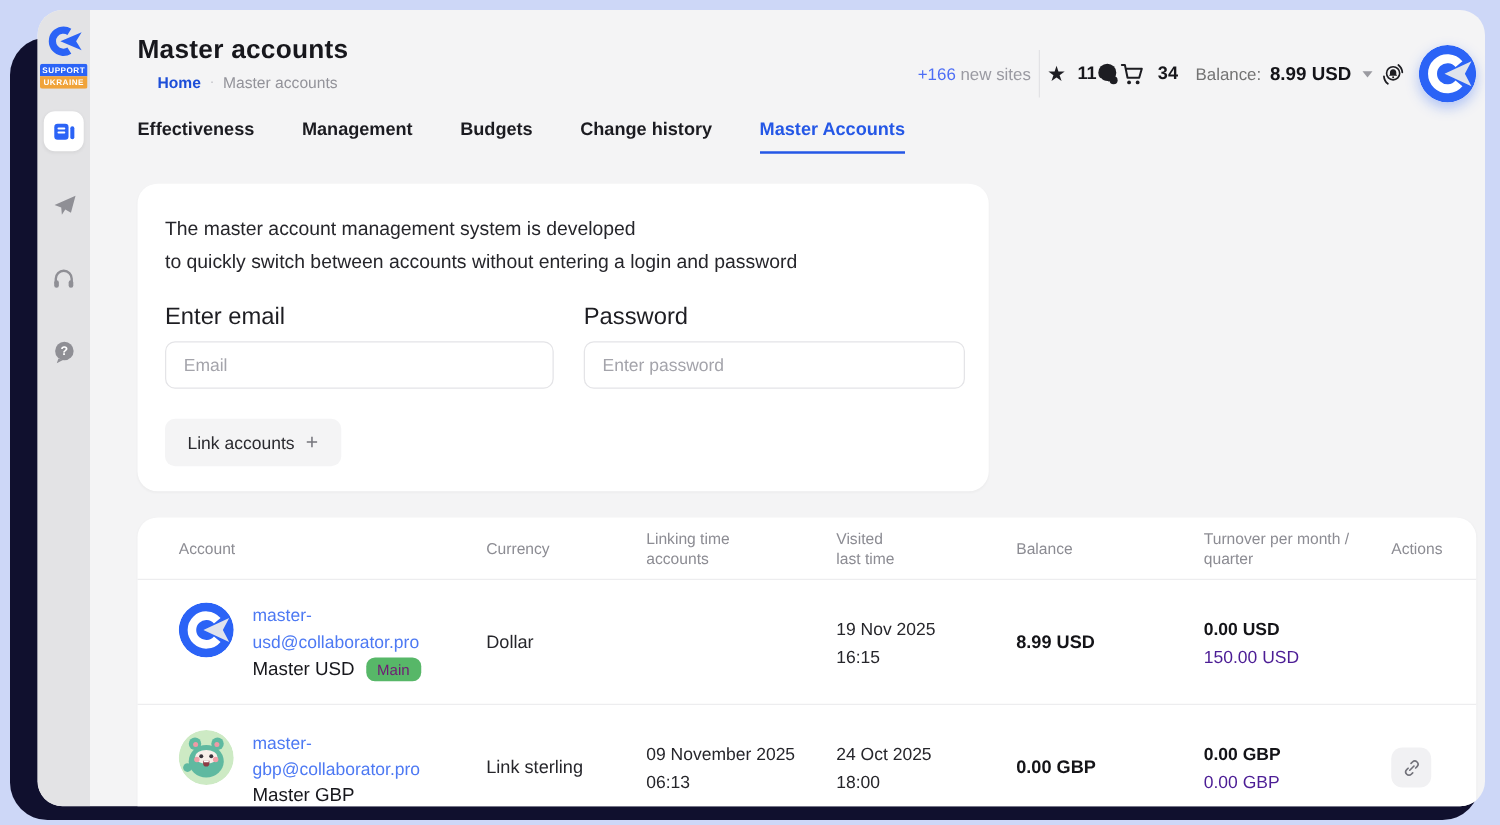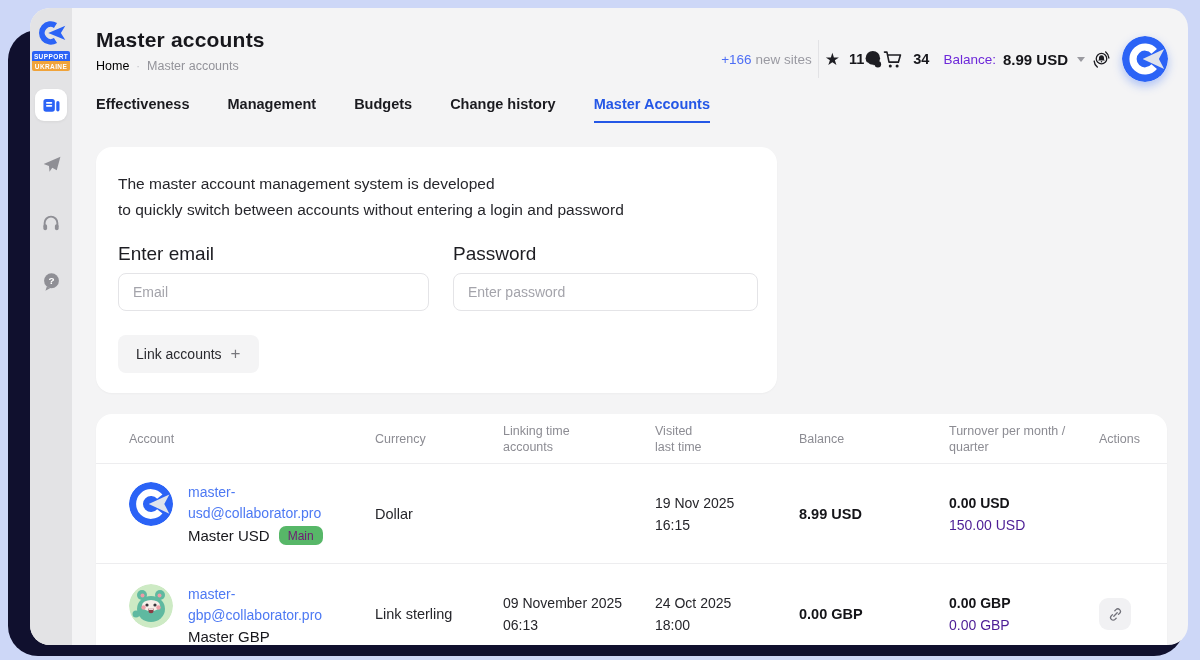--- a/index.html
+++ b/index.html
@@ -17,38 +17,38 @@
   .logo-block { display:flex; flex-direction:column; align-items:center; cursor:pointer; }
   .support-badge { width:38px; margin-top:1px; border-radius:2px; overflow:hidden; text-align:center; }
   .support-badge div { font-size:6.5px; font-weight:bold; color:#fff; letter-spacing:.4px; padding:1.5px 0; }
   .support-line { background:#2b63f6; }
   .ukraine-line { background:#f0a33a; }
   .side-nav { margin-top:18px; display:flex; flex-direction:column; align-items:center; gap:27px; }
   .side-item { width:32px; height:32px; display:flex; align-items:center; justify-content:center; cursor:pointer; }
   .side-item.active { background:#fff; border-radius:9px; box-shadow:0 1px 3px rgba(0,0,0,.06); }
 
   
-  .main { flex:1; display:flex; flex-direction:column; padding:0 20px 0 24px; }
+  .main { flex:1; display:flex; flex-direction:column; padding:0 20px 0 38px; }
 
   .header { display:flex; align-items:flex-start; padding-top:20px; height:74px; }
   .page-title { font-size:21px; font-weight:bold; color:#17171c; letter-spacing:.2px; }
   .breadcrumb { margin-top:7px; font-size:12.5px; display:flex; align-items:center; gap:7px; }
-  .bc-home { color:#000000; font-weight:normal; cursor:pointer; }
+  .bc-home { color:#1d4ed8; font-weight:bold; cursor:pointer;margin-left:16px; }
   .bc-sep { color:#c0c0c6; font-size:11px; }
   .bc-current { color:#93939a; }
 
   .header-right { margin-left:auto; display:flex; align-items:center; padding-top:8px; }
   .new-sites { font-size:13.5px; color:#9a9aa2; cursor:pointer; white-space:nowrap; }
   .new-sites .cnt { color:#4d6ef5; }
   .v-div { width:1px; height:38px; background:#e2e2e5; margin:0 6px; }
   .hstat { display:flex; align-items:center; gap:9px; cursor:pointer; }
   .hstat .num { font-size:14.5px; font-weight:bold; color:#17171c; }
   .star-glyph { font-size:17px; color:#1d1d22; line-height:1; }
   .balance { display:flex; align-items:center; gap:7px; cursor:pointer; margin-left:14px; white-space:nowrap; }
-  .balance-label { font-size:13.5px; color:#6d28d9; }
+  .balance-label { font-size:13.5px; color:#737373; }
   .balance-value { font-size:15px; font-weight:bold; color:#141418; }
   .chev { width:0; height:0; border-left:4.5px solid transparent; border-right:4.5px solid transparent;
     border-top:5px solid #9a9aa0; margin-left:2px; }
   .radar-btn { cursor:pointer; margin-left:6px; display:flex; }
   .avatar-top { width:46px; height:46px; border-radius:50%; cursor:pointer; margin-left:10px;
     box-shadow:0 4px 10px rgba(43,99,246,.35); }
 
   
   .tabs { display:flex; gap:38px; margin-top:14px; padding-left:0; }
   .tab { font-size:14.5px; font-weight:bold; color:#1b1b20; cursor:pointer; padding-bottom:9px; }

